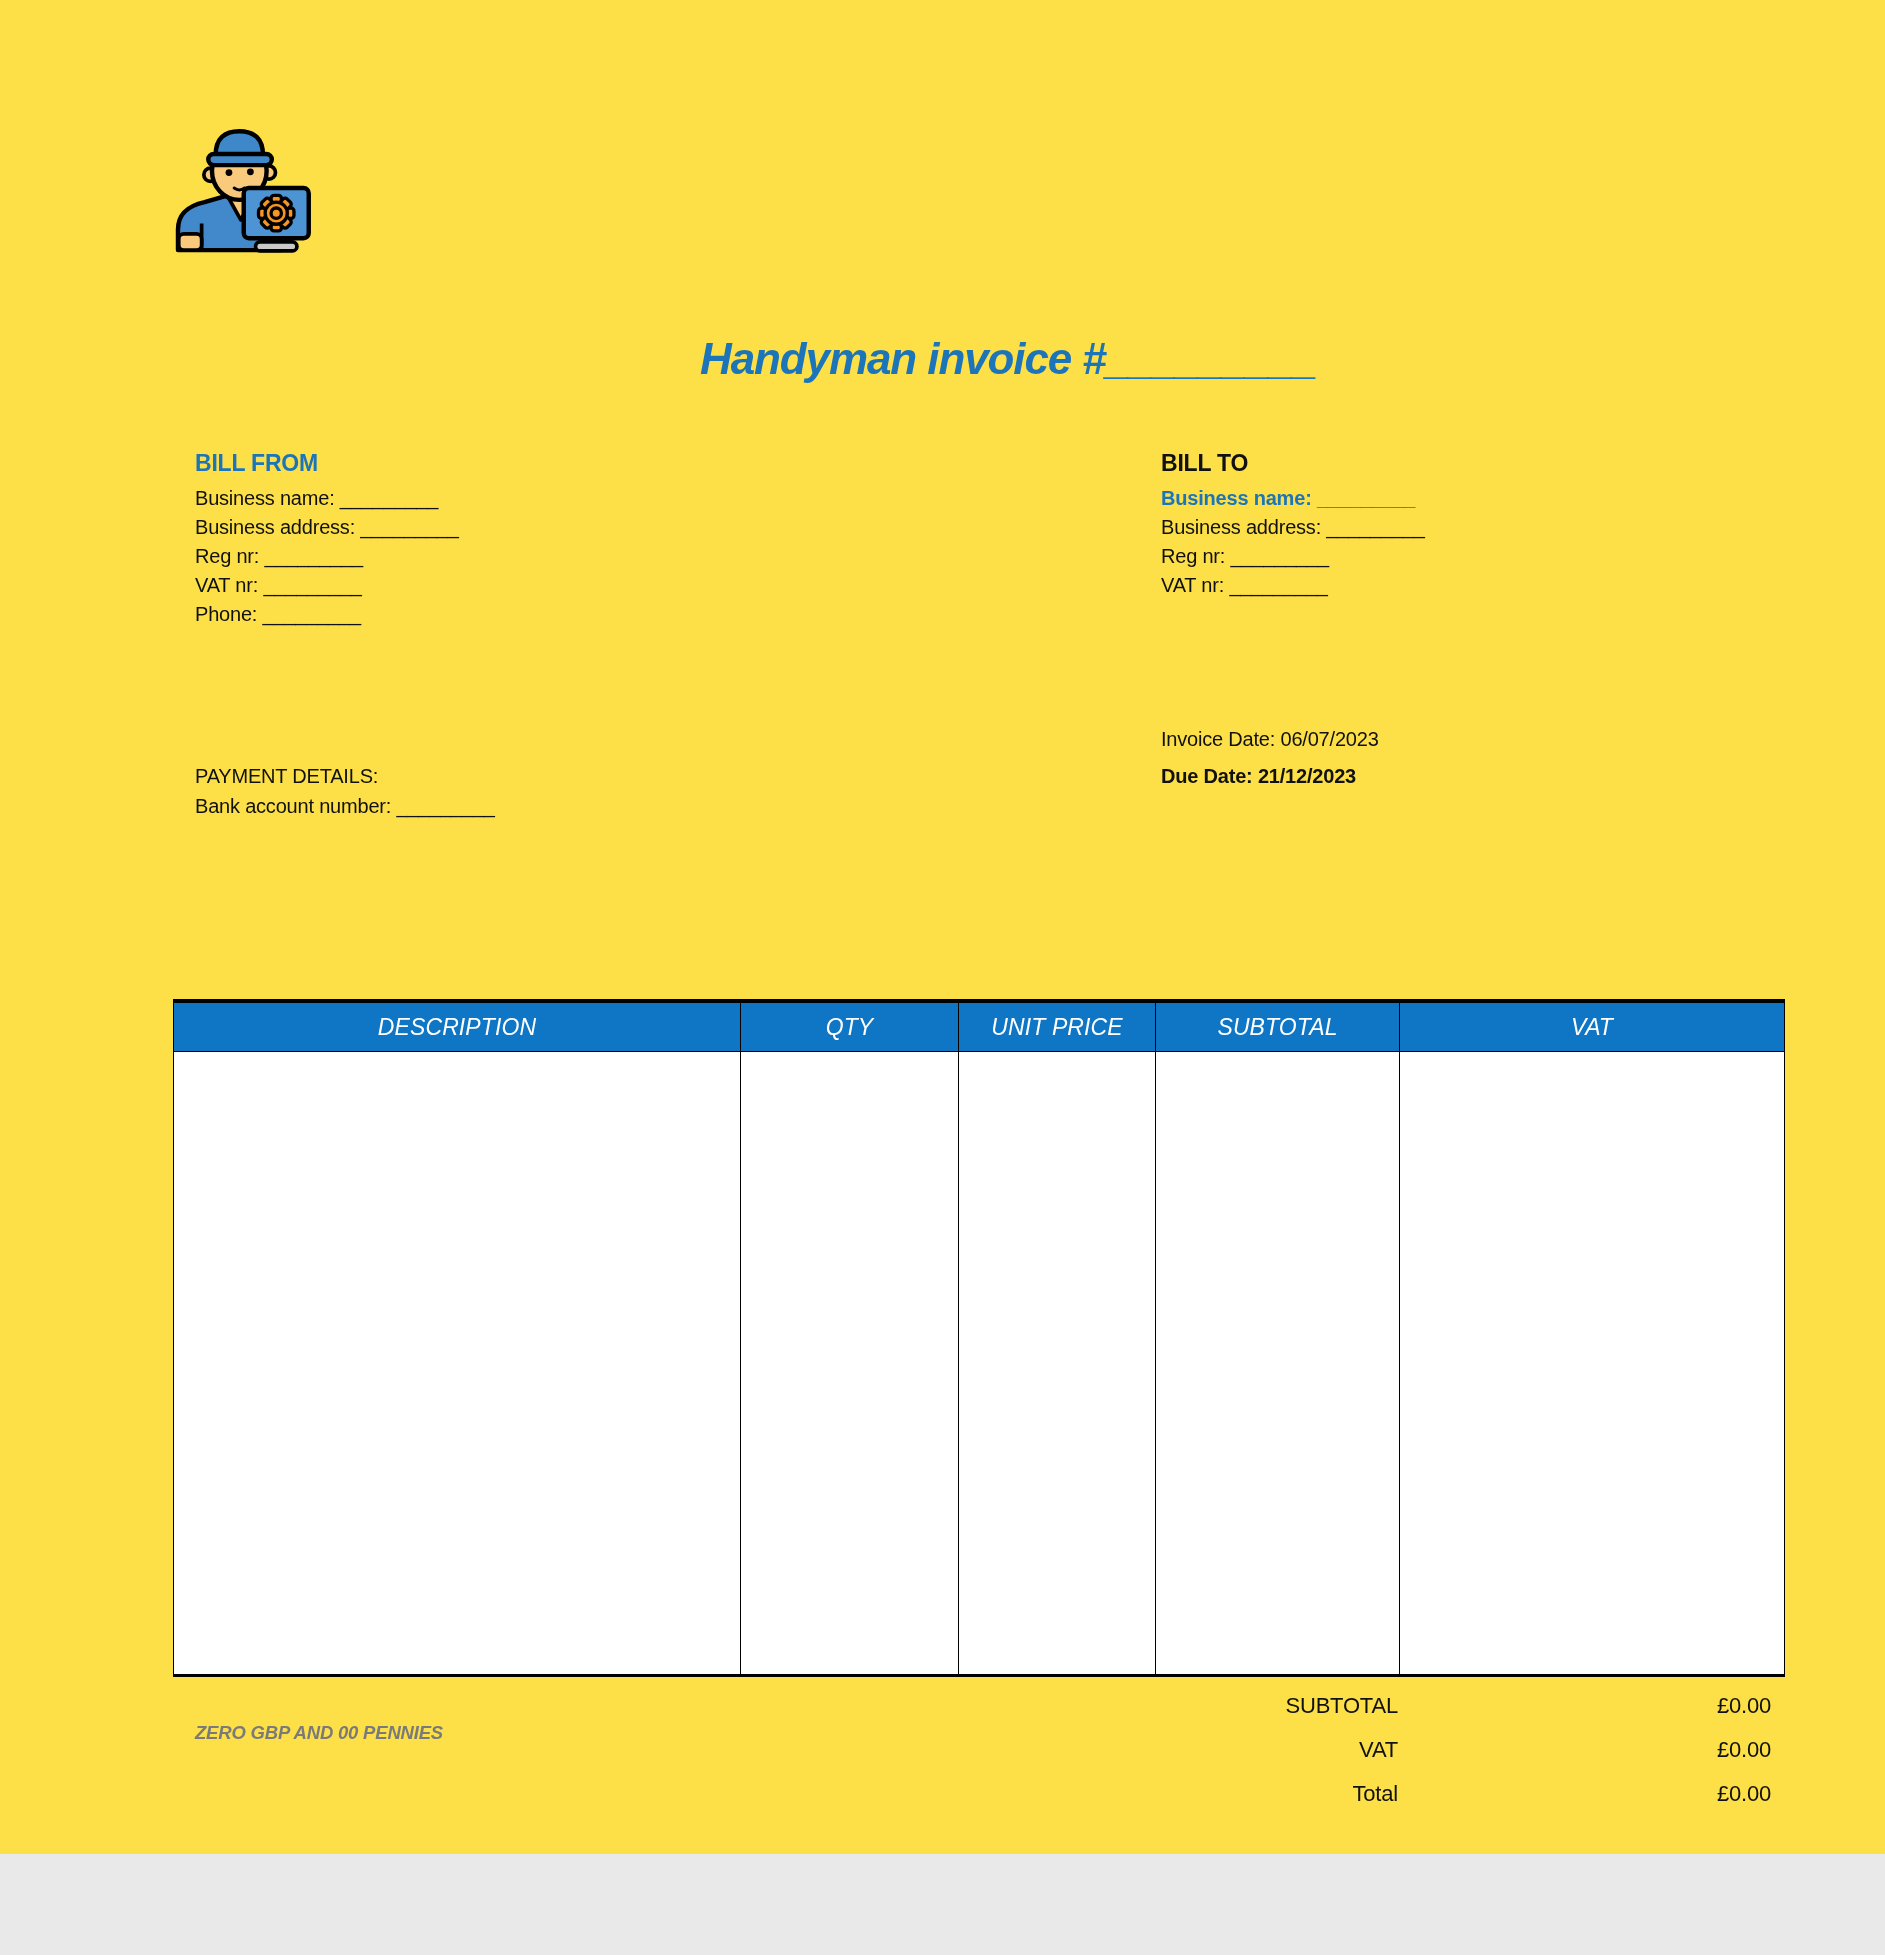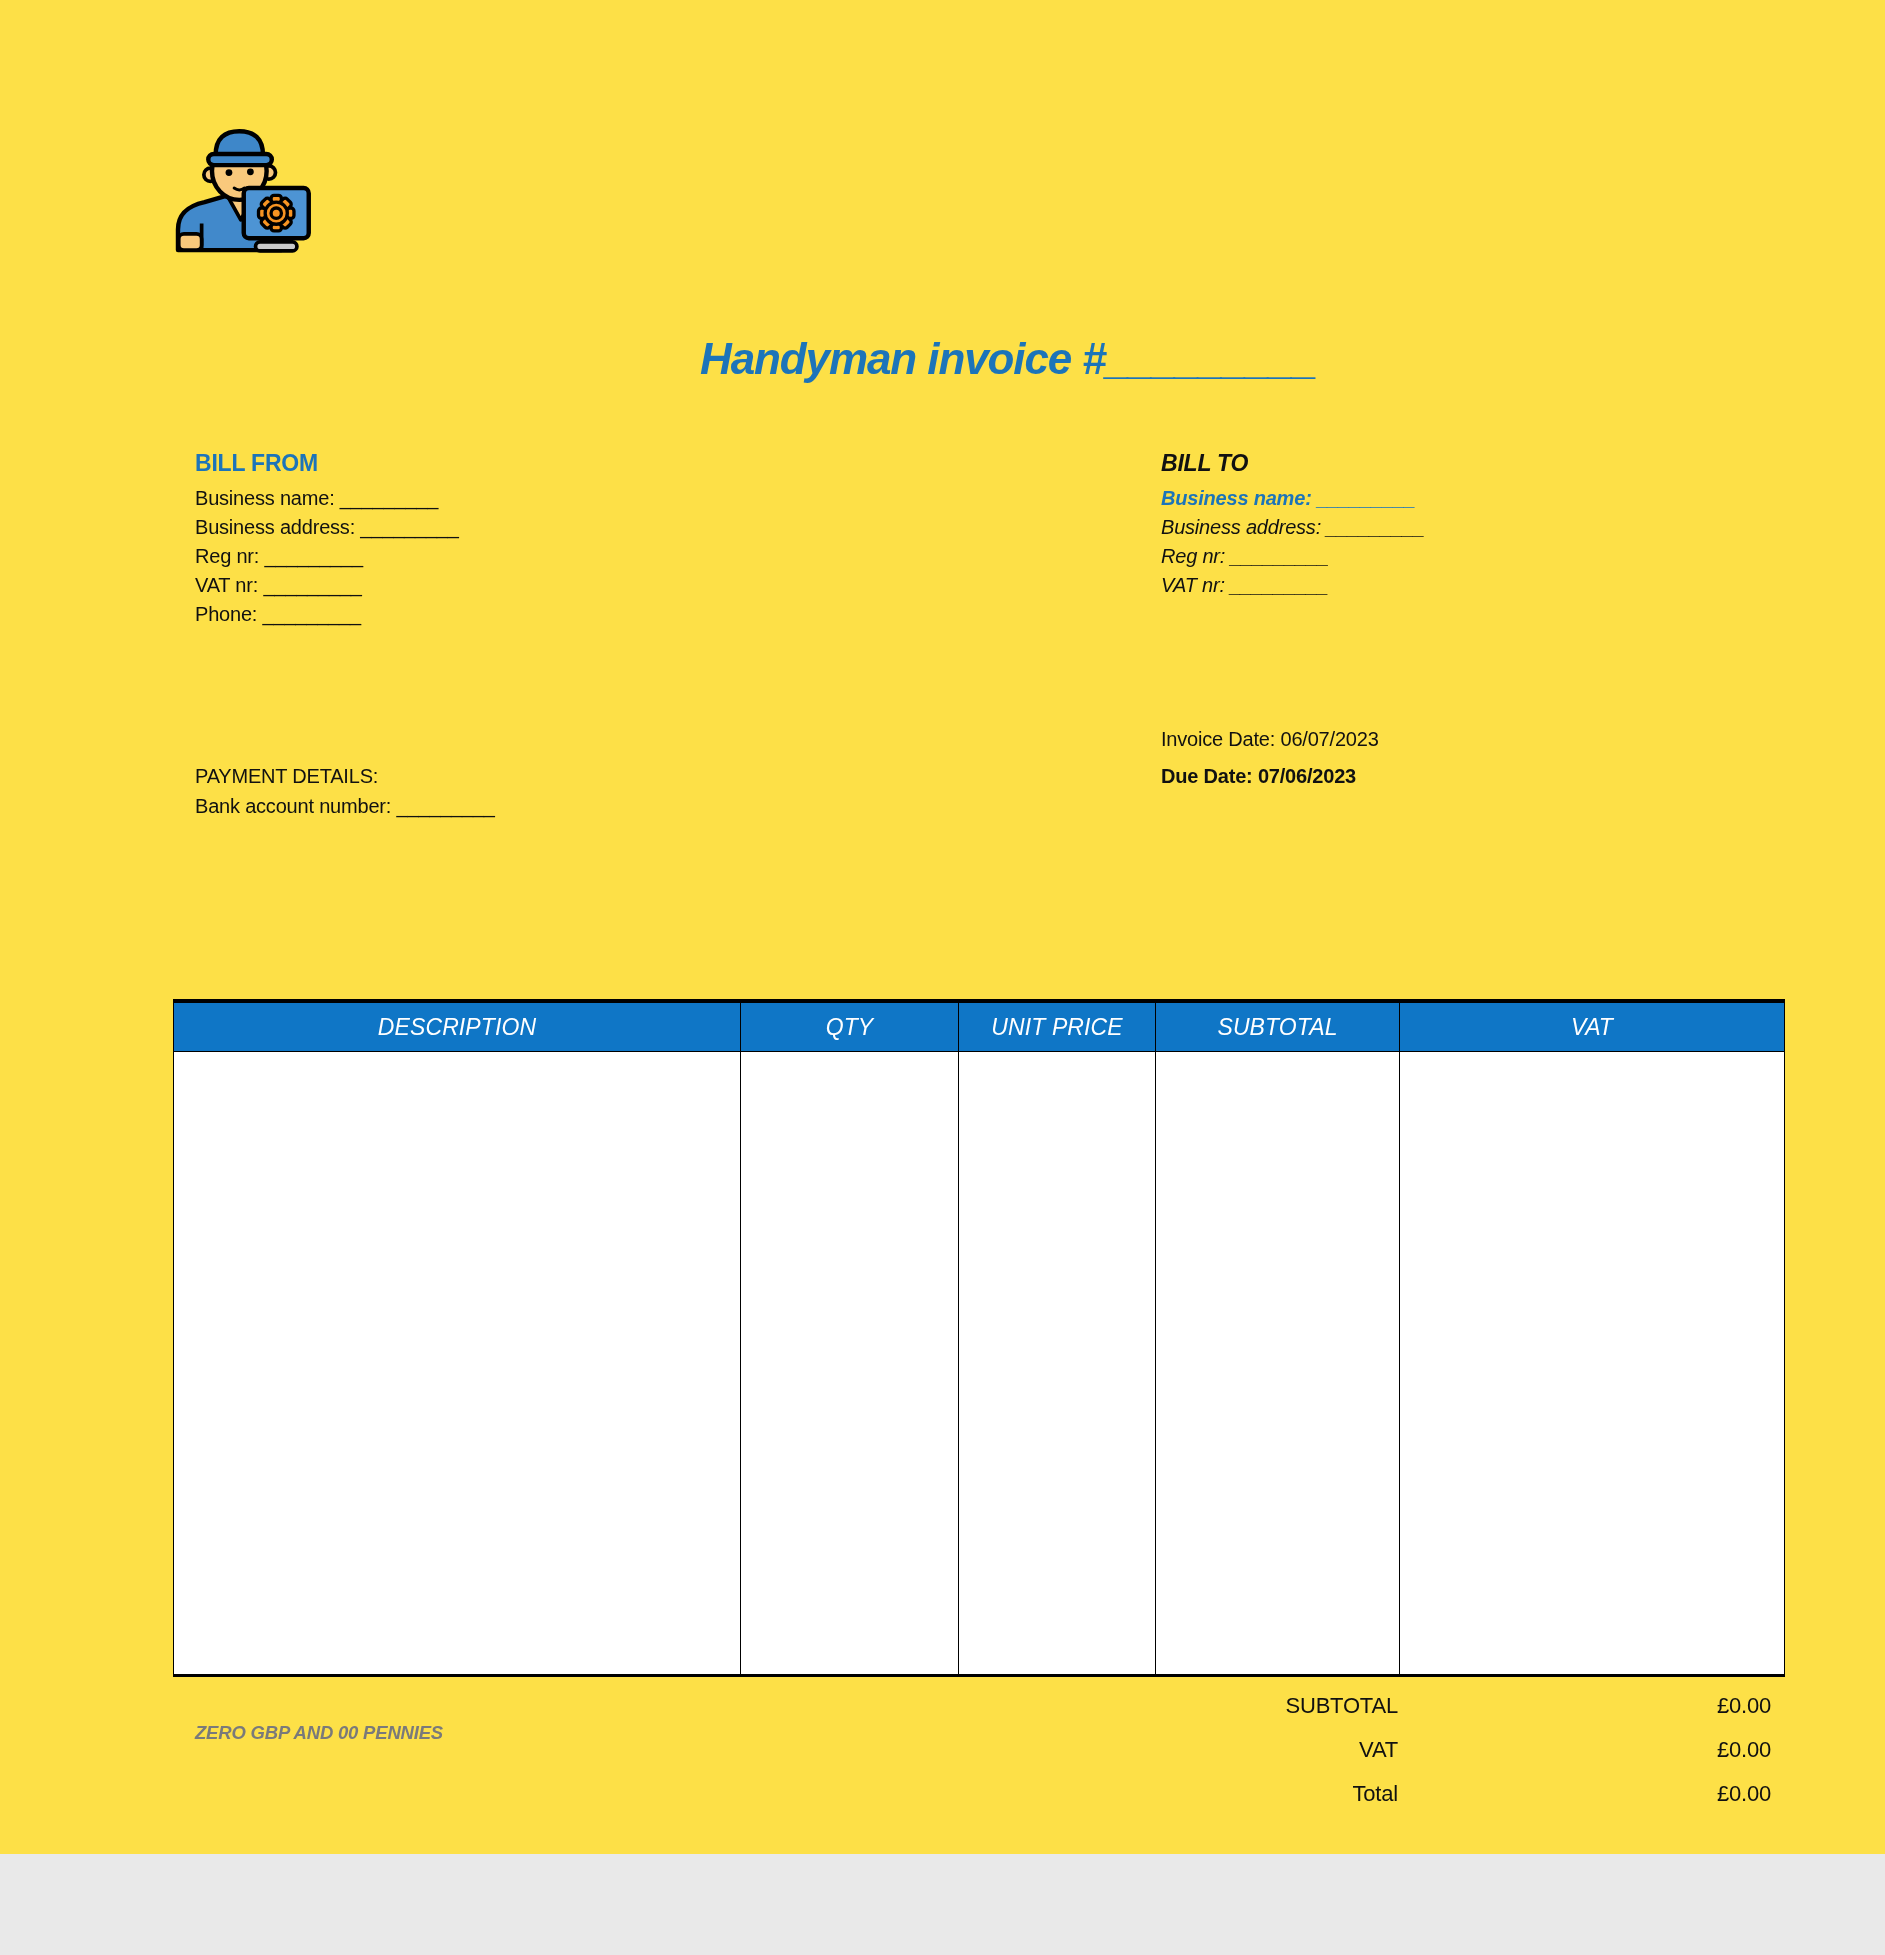--- a/index.html
+++ b/index.html
@@ -22,21 +22,21 @@
     margin:0;
     font-size:44px; font-weight:bold; font-style:italic;
     letter-spacing:-1.1px;
     color:#1C74B9;
     white-space:nowrap;
   }
 
   
   .bill-block { position:absolute; width:459px; }
   .bill-from  { left:195px;  top:450px; }
-  .bill-to    { left:1161px; top:450px;font-style:italic; }
+  .bill-to    { left:1161px; top:450px; }
   .sec-heading {
     font-size:23px; font-weight:bold; line-height:27px;
     margin:0 0 7.4px 0; letter-spacing:-0.2px;
   }
   .sec-heading.blue { color:#1C74B9; }
   .info-line { font-size:20px; line-height:29px; letter-spacing:-0.2px; white-space:nowrap; }
   .info-line.blue-bold { color:#1C74B9; font-weight:bold; }
 
   
   .dates { position:absolute; left:1161px; top:721px; font-size:20px; letter-spacing:-0.2px; }
@@ -139,21 +139,21 @@
   <div class="bill-block bill-to">
     <div class="sec-heading">BILL TO</div>
     <div class="info-line blue-bold">Business name: _________</div>
     <div class="info-line">Business address: _________</div>
     <div class="info-line">Reg nr: _________</div>
     <div class="info-line">VAT nr: _________</div>
   </div>
 
   <div class="dates">
     <div class="date-line">Invoice Date: 06/07/2023</div>
-    <div class="date-line bold">Due Date: 07/06/2023</div>
+    <div class="date-line bold">Due Date: 21/12/2023</div>
   </div>
 
   <div class="payment">
     <div class="info-line">PAYMENT DETAILS:</div>
     <div class="info-line">Bank account number: _________</div>
   </div>
 
   <table class="items-table">
     <colgroup>
       <col style="width:567px">

